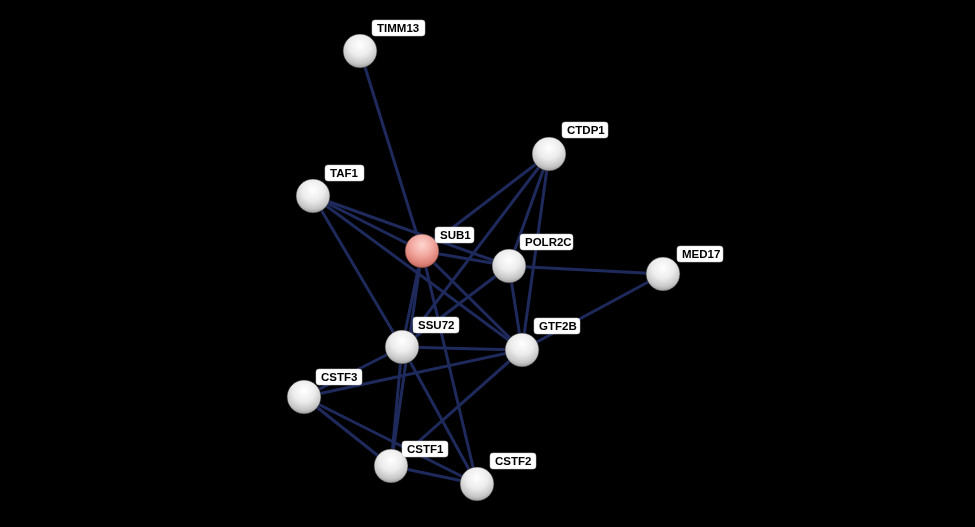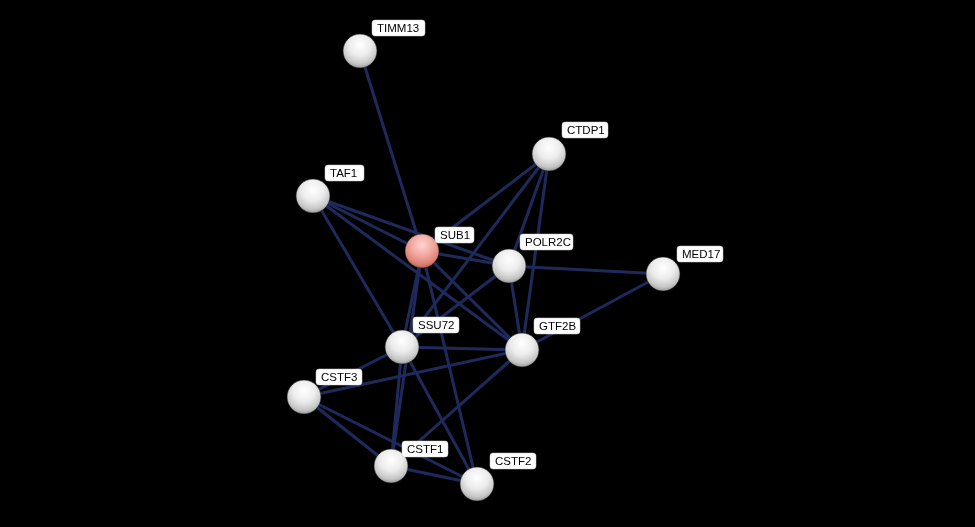--- a/index.html
+++ b/index.html
@@ -6,20 +6,21 @@
     margin: 0;
     padding: 0;
     background: #000000;
   }
   .stage {
     position: relative;
     width: 870px;
     height: 527px;
     background: #000000;
     overflow: hidden;
+    font-weight: bold;
   }
   svg { display: block; }
   .edge {
     stroke: #1f2a5c;
     stroke-width: 3;
     stroke-linecap: round;
     fill: none;
   }
   .node {
     stroke: rgba(25,25,25,0.6);

